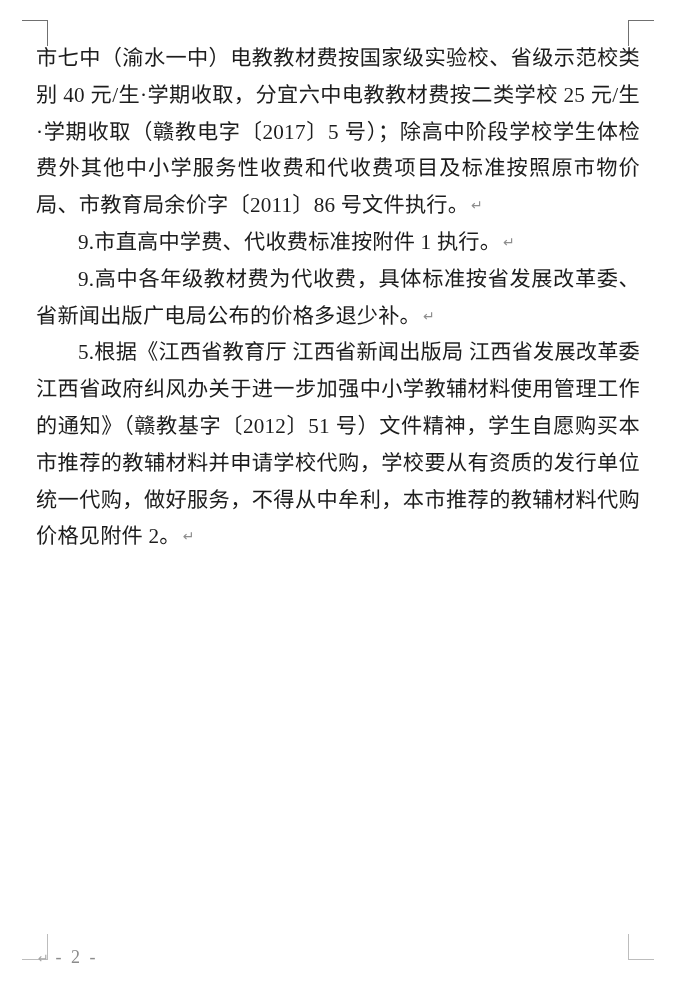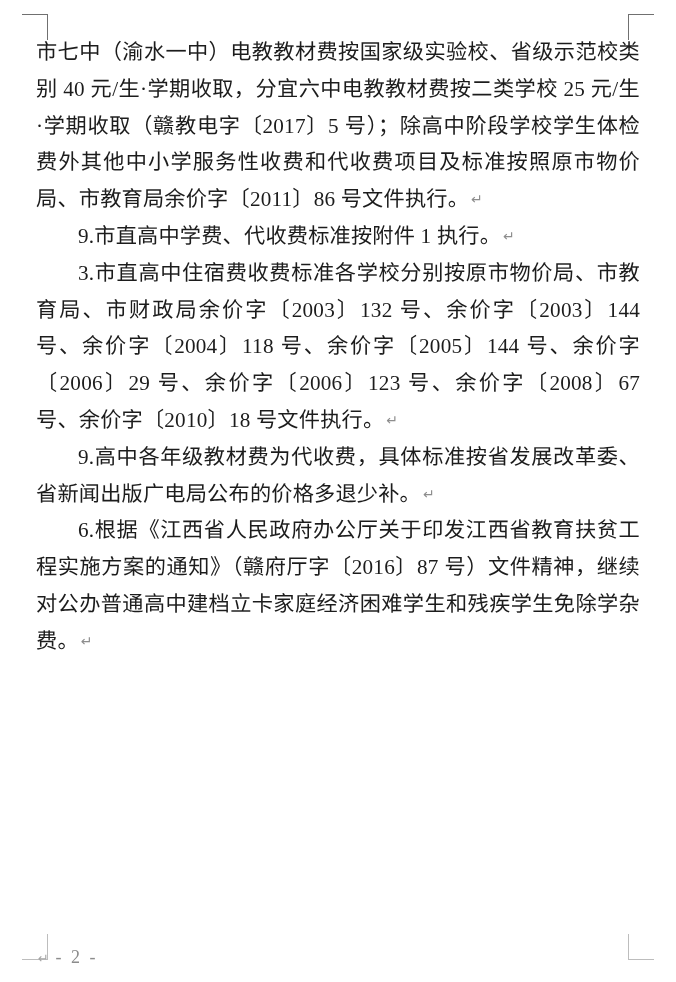--- a/index.html
+++ b/index.html
@@ -15,20 +15,21 @@
     overflow: hidden;
     font-family: "Liberation Serif", "DejaVu Serif", serif;
     color: #1a1a1a;
   }
 
   
   .page-sheet {
     position: absolute;
     inset: 0;
     background: #ffffff;
+    margin-top: 6px;
   }
 
   
   .crop-mark {
     position: absolute;
     width: 26px;
     height: 26px;
   }
   .crop-mark::before,
   .crop-mark::after {
@@ -140,24 +141,23 @@
   <span class="crop-mark crop-tr"></span>
   <span class="crop-mark crop-bl"></span>
   <span class="crop-mark crop-br"></span>
 
   <div class="doc-body">
 
     <p class="para"><span>市七中（渝水一中）电教教材费按国家级实验校、省级示范校类别 40 元/生·学期收取，分宜六中电教教材费按二类学校 25 元/生·学期收取（赣教电字〔2017〕5 号）；除高中阶段学校学生体检费外其他中小学服务性收费和代收费项目及标准按照原市物价局、市教育局余价字〔2011〕86 号文件执行。</span><span class="ret-mark">↵</span></p>
 
     <p class="para indent last-left-align"><span>9.市直高中学费、代收费标准按附件 1 执行。</span><span class="ret-mark">↵</span></p>
 
-    <p class="para indent"><span>3.市直高中住宿费收费标准各学校分别按原市物价局、市教育局、市财政局余价字〔2003〕132 号、余价字〔2003〕144 号、余价字〔2004〕118 号、余价字〔2005〕144 号、余价字〔2006〕29 号、余价字〔2006〕123 号、余价字〔2008〕67 号、余价字〔2010〕18 号文件执行。</span><span class="ret-mark">↵</span></p>
 
     <p class="para indent last-left-align"><span>9.高中各年级教材费为代收费，具体标准按省发展改革委、省新闻出版广电局公布的价格多退少补。</span><span class="ret-mark">↵</span></p>
 
+    <p class="para indent"><span>5.根据《江西省教育厅 江西省新闻出版局 江西省发展改革委 江西省政府纠风办关于进一步加强中小学教辅材料使用管理工作的通知》（赣教基字〔2012〕51 号）文件精神，学生自愿购买本市推荐的教辅材料并申请学校代购，学校要从有资质的发行单位统一代购，做好服务，不得从中牟利，本市推荐的教辅材料代购价格见附件 2。</span><span class="ret-mark">↵</span></p>
 
-    <p class="para indent last-left-align"><span>6.根据《江西省人民政府办公厅关于印发江西省教育扶贫工程实施方案的通知》（赣府厅字〔2016〕87 号）文件精神，继续对公办普通高中建档立卡家庭经济困难学生和残疾学生免除学杂费。</span><span class="ret-mark">↵</span></p>
 
   </div>
 
   <div class="footer-line"><span class="footer-ret">↵</span><span>- 2 -</span></div>
 
 </div>
 
 </body></html>

